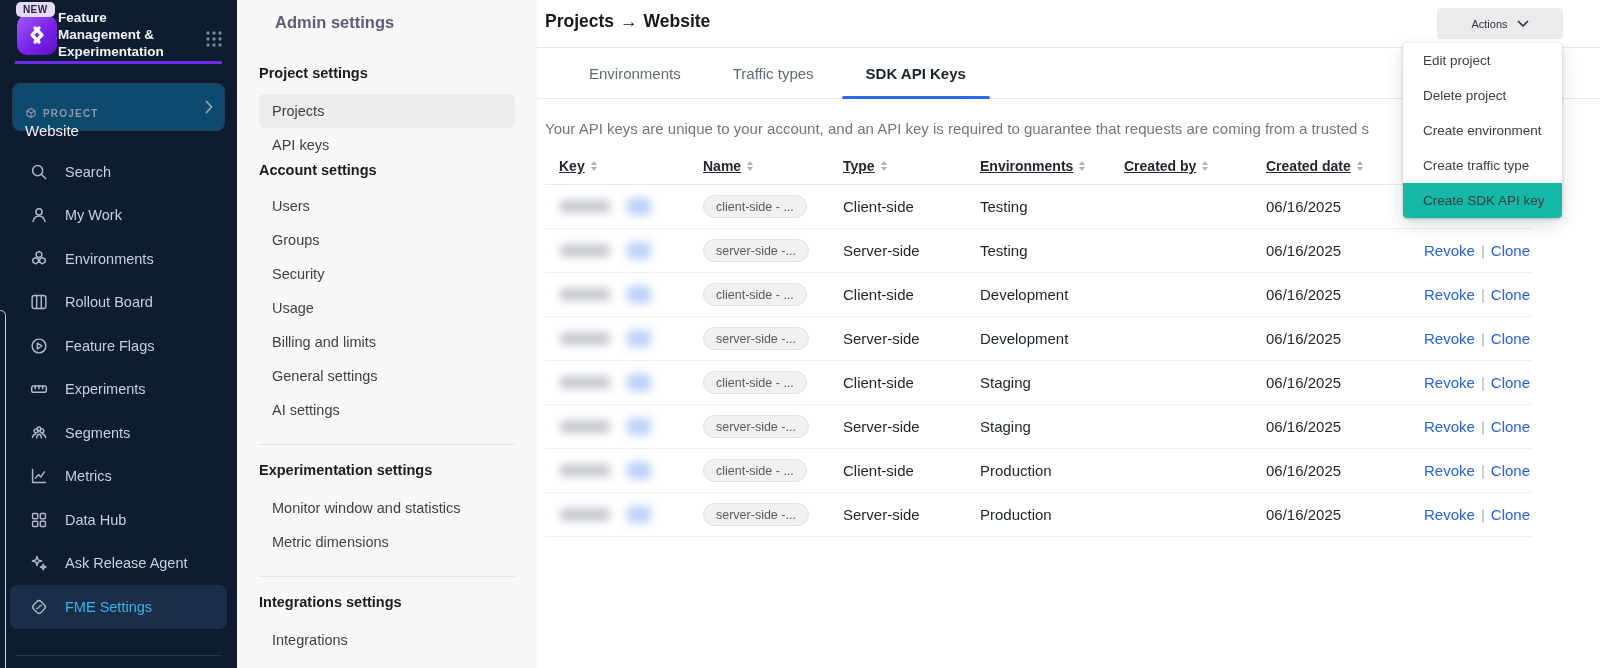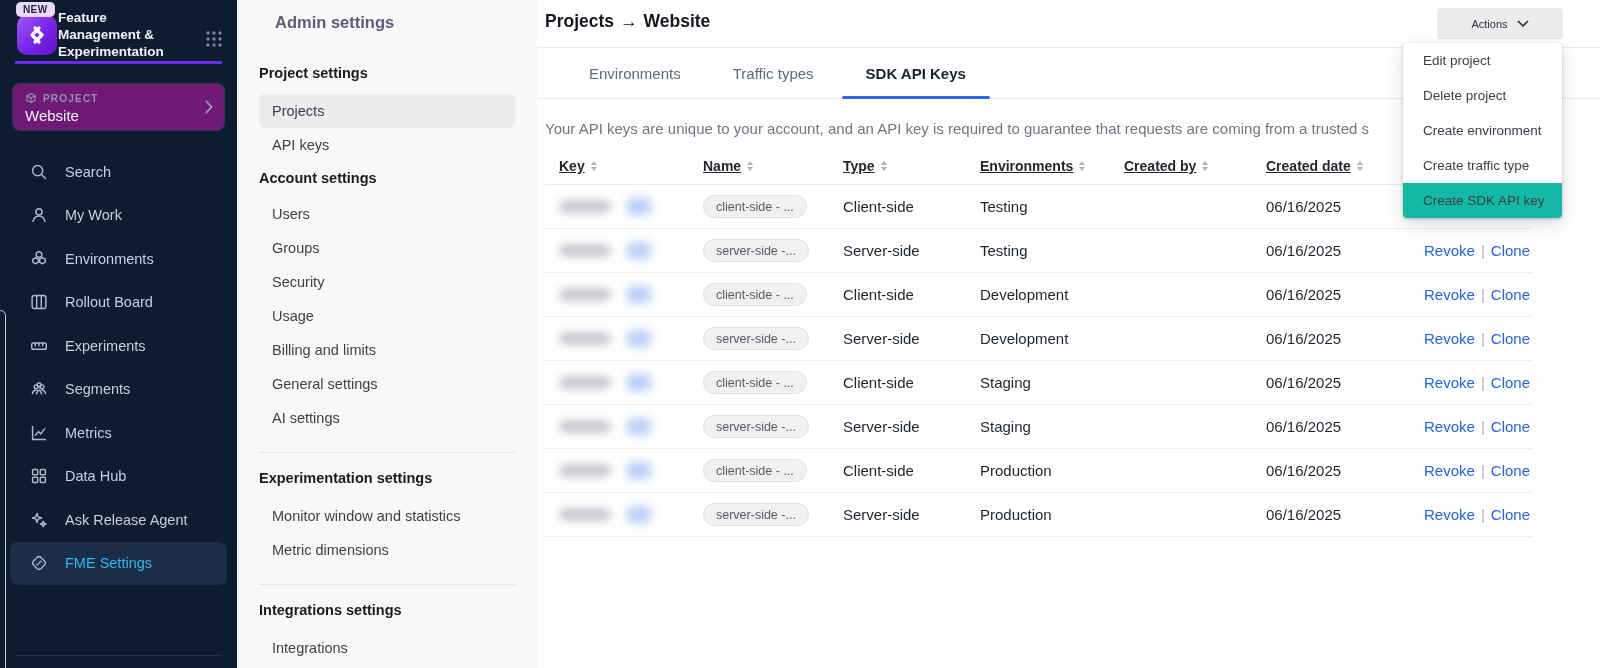--- a/index.html
+++ b/index.html
@@ -14,43 +14,43 @@
   .new-badge{position:absolute;left:16px;top:2px;background:#E7DAF9;color:#2A2347;
     font-size:10px;font-weight:bold;padding:2px 7px;border-radius:5px;letter-spacing:.4px;z-index:2;}
   .logo{position:absolute;left:17px;top:15px;width:40px;height:40px;border-radius:10px;
     background:linear-gradient(135deg,#A05CF9 0%,#7A22E8 55%,#5E14C8 100%);
     display:flex;align-items:center;justify-content:center;}
   .brand-title{position:absolute;left:58px;top:9px;width:120px;color:#F2F5F9;
     font-size:13.5px;font-weight:bold;line-height:17px;}
   .apps-grid{position:absolute;right:14px;top:30px;width:18px;height:18px;}
   .brand-rule{position:absolute;left:15px;right:15px;top:61px;height:3px;background:#6D28F2;}
   .project-card{position:absolute;left:12px;right:12px;top:83px;height:48px;
-    border:1px solid #2C3A54;background:#701a75;border-radius:8px;box-sizing:border-box;
-    padding:8px 12px;cursor:pointer;}
+    border:1px solid #2C3A54;background:#0c4a6e;border-radius:8px;box-sizing:border-box;
+    padding:23px 12px;cursor:pointer;}
   .project-label-row{display:flex;align-items:center;gap:6px;color:#8E98AA;
     font-size:10px;font-weight:bold;letter-spacing:1.2px;}
   .project-name{color:#EFF3F8;font-size:15px;margin-top:3px;}
   .project-chevron{position:absolute;right:11px;top:50%;transform:translateY(-50%);}
   .nav{position:absolute;top:150px;left:0;right:0;}
   .nav-item{height:43.5px;display:flex;align-items:center;gap:15px;padding-left:28px;
     color:#C7D0DD;font-size:14.5px;cursor:pointer;box-sizing:border-box;text-align:center;}
   .nav-item svg{width:22px;height:22px;stroke:#ADB9CB;fill:none;stroke-width:1.6;
     stroke-linecap:round;stroke-linejoin:round;flex:none;}
   .nav-item.active{background:#1C2D48;border-radius:8px;margin:0 10px;padding-left:18px;color:#2CB9EC;}
   .nav-item.active svg{stroke:#9FB2C6;}
   .sidebar-divider{position:absolute;left:15px;right:15px;top:655px;height:1px;background:#26334A;}
   .edge-handle{position:absolute;left:-5px;top:310px;height:380px;width:9px;
     border:1.5px solid #C9CED6;border-radius:9px;z-index:6;background:transparent;}
   
   #adminnav{position:absolute;left:237px;top:0;bottom:0;width:300px;background:#F8F8F9;
     box-sizing:border-box;padding:13px 22px;}
   .admin-title{color:#5E5C77;font-size:16.5px;font-weight:bold;margin-left:16px;}
   .section-heading{color:#1B1B20;font-size:14.5px;font-weight:bold;}
   .h-project{margin-top:33px;margin-bottom:13px;}
-  .h-account{margin-top:8px;margin-bottom:11px;}
+  .h-account{margin-top:0;margin-bottom:11px;}
   .h-exp{margin-top:5px;margin-bottom:13px;}
   .h-int{margin-top:5px;margin-bottom:13px;}
   .admin-item{height:34px;display:flex;align-items:center;padding-left:13px;
     font-size:14.5px;color:#3F3F46;border-radius:6px;cursor:pointer;}
   .admin-item.selected{background:#ECECEE;}
   .admin-divider{height:1px;background:#E5E5E8;margin:17px 0;}
   
   #main{position:absolute;left:537px;right:0;top:0;bottom:0;background:#ffffff;}
   .page-title{position:absolute;left:8px;top:11px;font-size:17.5px;font-weight:bold;color:#15181D;}
   .page-title .arrow{font-weight:bold;margin:0 6px;}
@@ -157,20 +157,27 @@
     </div>
     <div class="nav-item">
       <svg viewBox="0 0 24 24">
           <rect x="4.5" y="5" width="15" height="14" rx="2.5"></rect>
           <path d="M9.5 5v14M14.5 5v14"></path>
         </svg>
       <span>Rollout Board</span>
     </div>
     <div class="nav-item">
       <svg viewBox="0 0 24 24">
+          <circle cx="12" cy="12" r="7.5"></circle>
+          <path d="M10.2 8.8 L15.2 12 L10.2 15.2 Z"></path>
+        </svg>
+      <span>Feature Flags</span>
+    </div>
+    <div class="nav-item">
+      <svg viewBox="0 0 24 24">
           <rect x="4" y="8.8" width="16" height="6.8" rx="2"></rect>
           <path d="M8 8.8v3M12 8.8v3M16 8.8v3"></path>
         </svg>
       <span>Experiments</span>
     </div>
     <div class="nav-item">
       <svg viewBox="0 0 24 24">
         <circle cx="8.8" cy="9.6" r="2.1"></circle>
           <circle cx="15.2" cy="9.6" r="2.1"></circle>
           <circle cx="12" cy="7.6" r="2.1"></circle>

